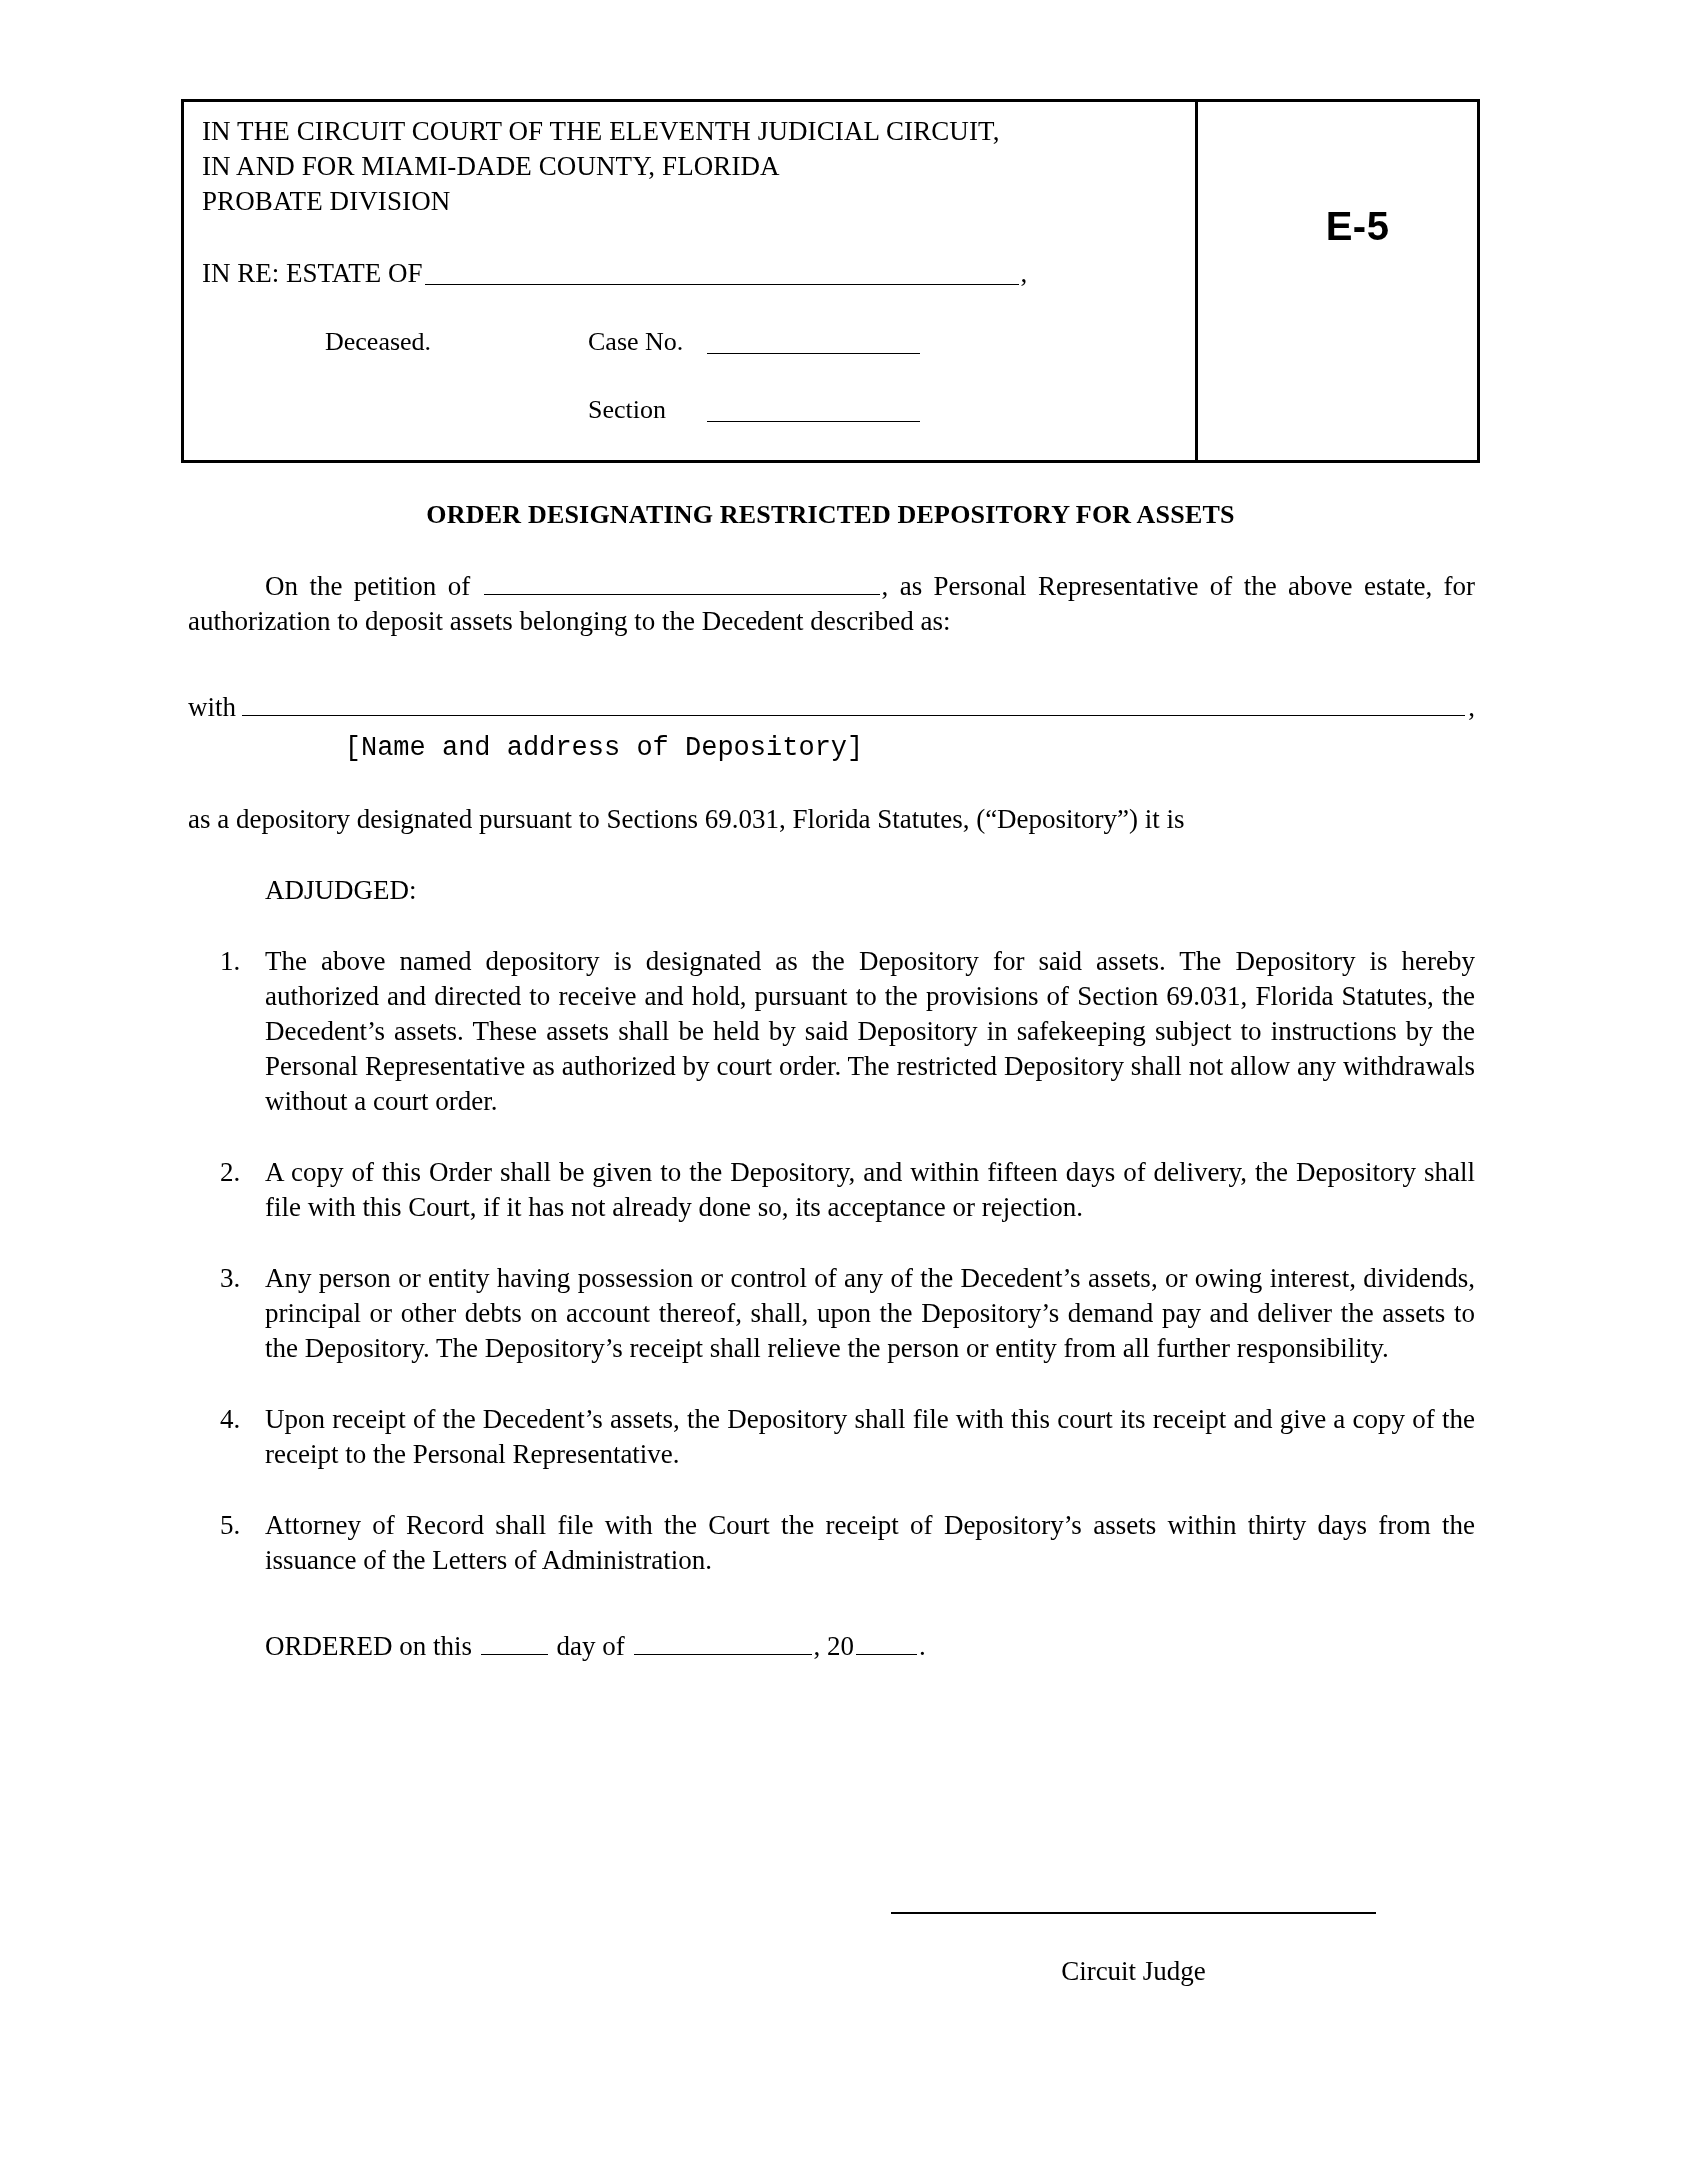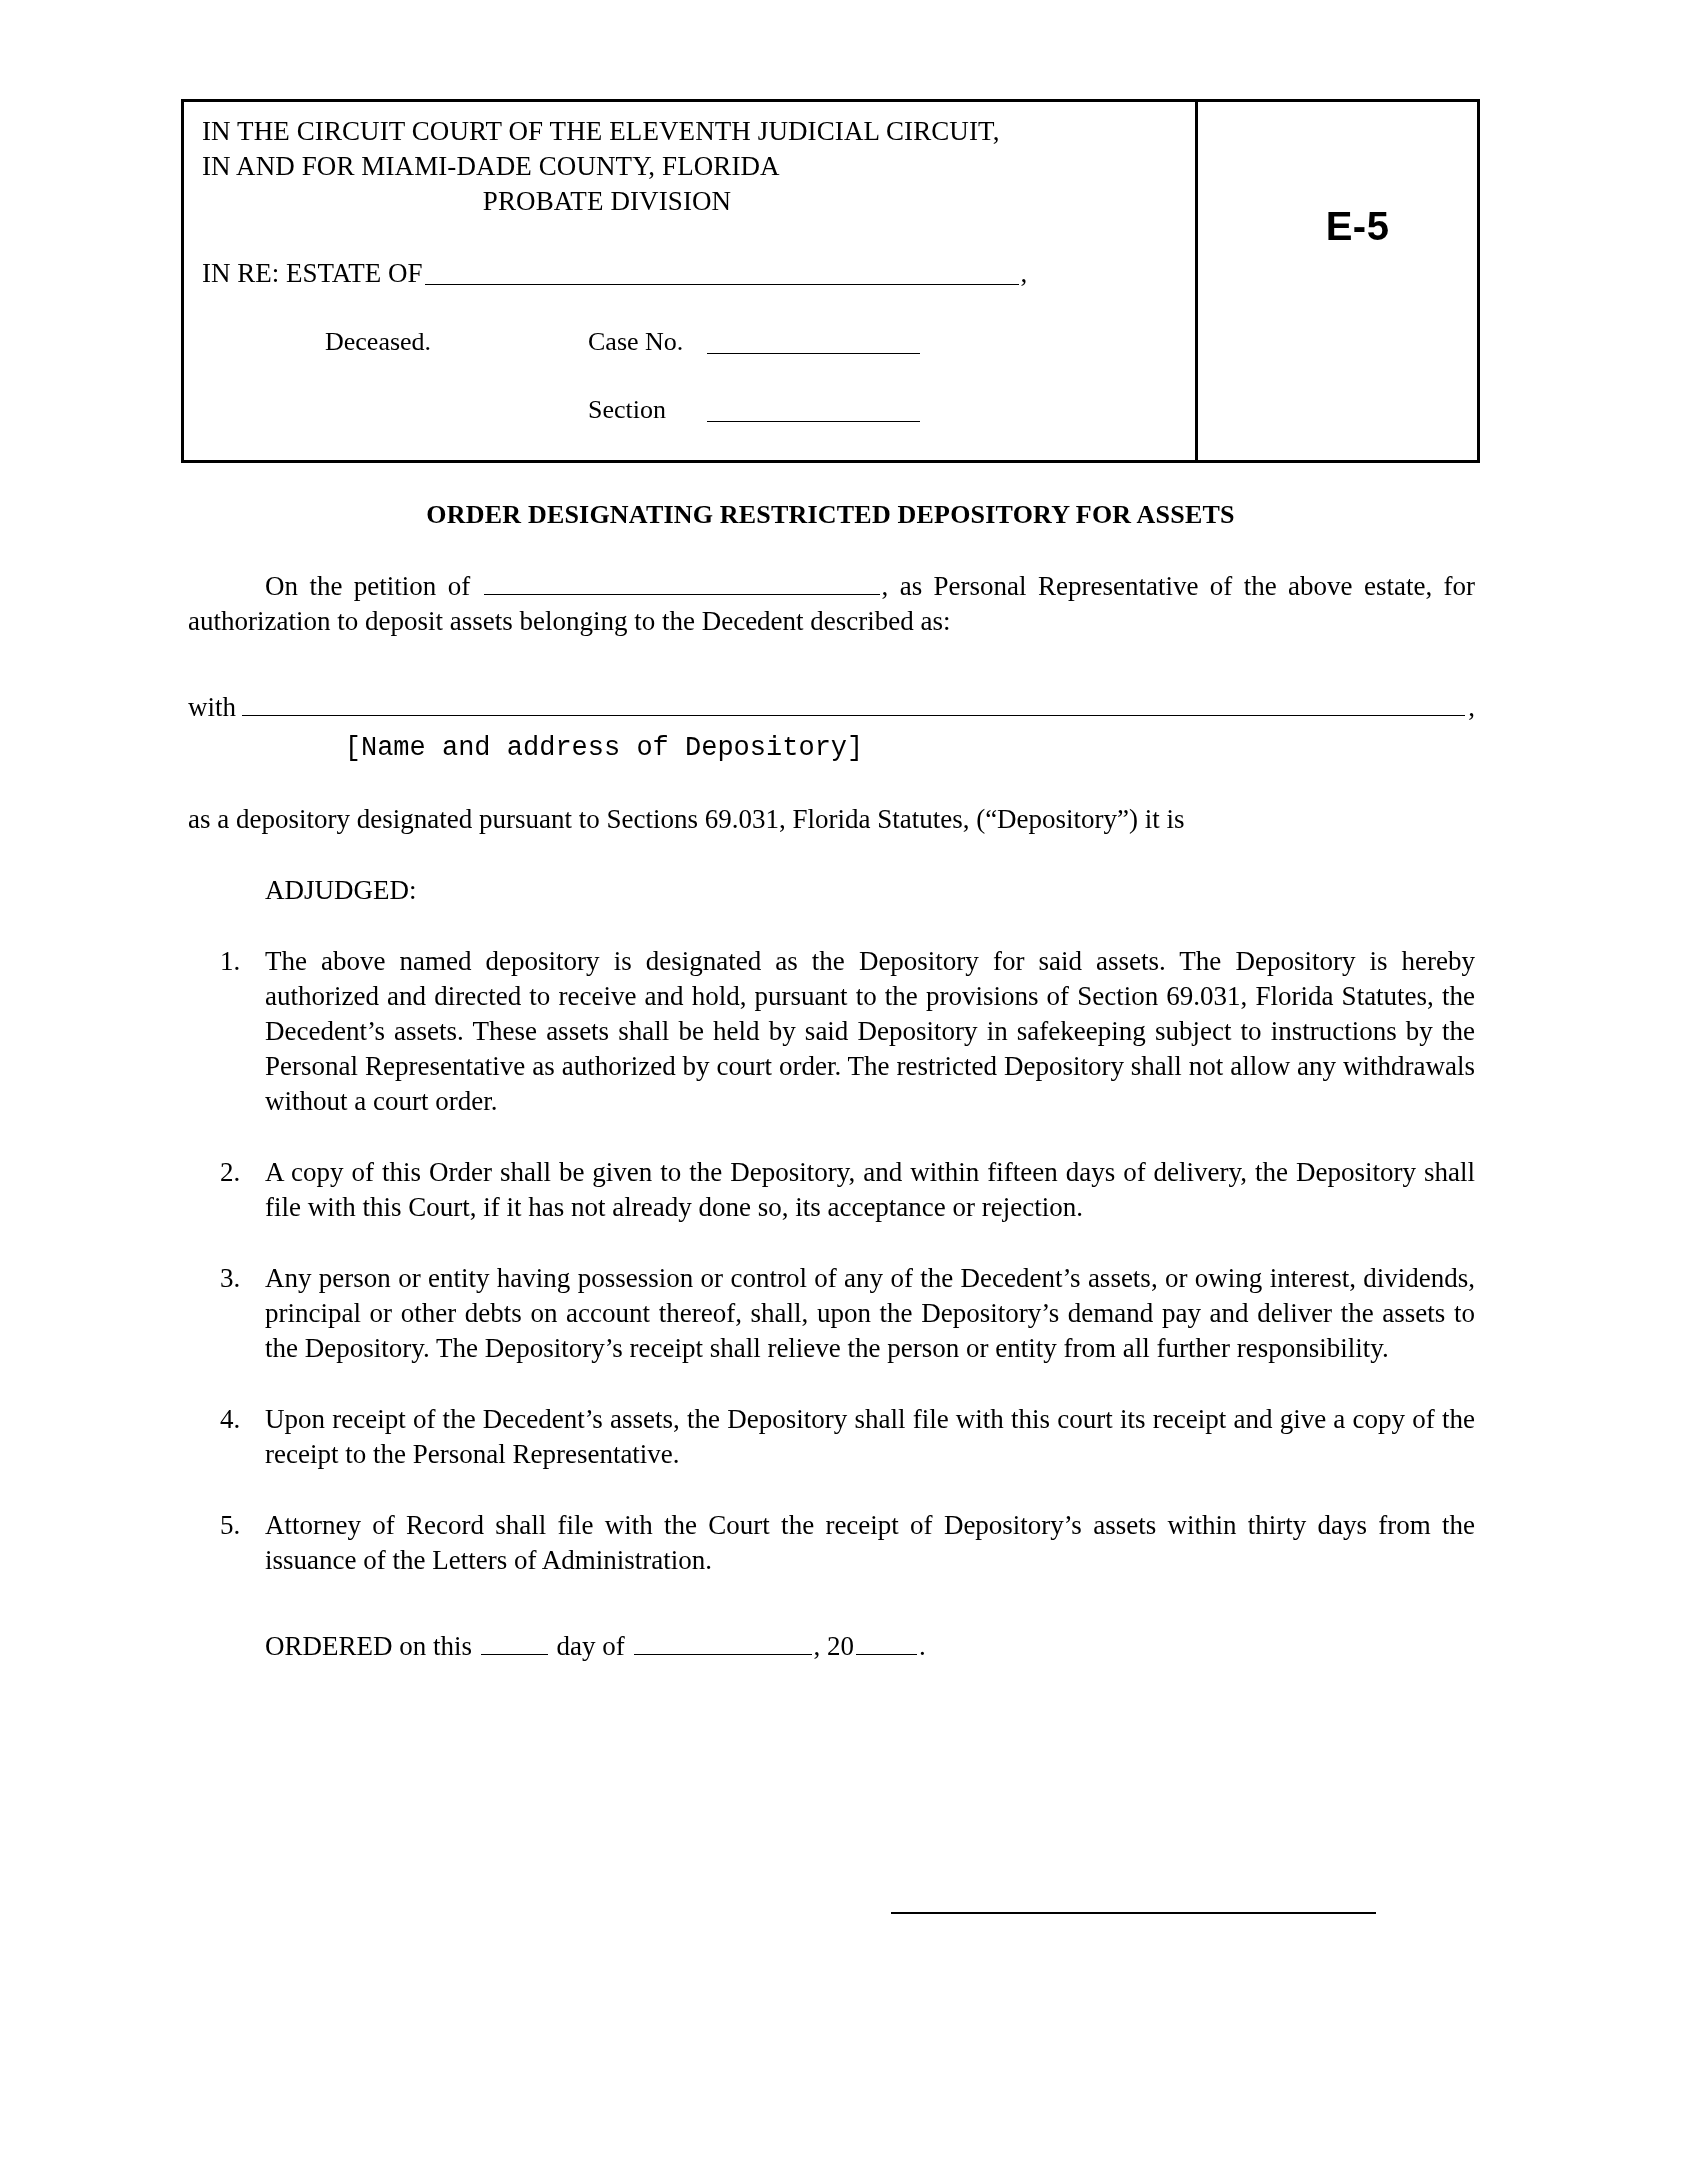--- a/index.html
+++ b/index.html
@@ -54,21 +54,20 @@
     justify-content: center;
   }
 
   .court-line {
     font-size: 27px;
     line-height: 35px;
     letter-spacing: 0.1px;
     white-space: nowrap;
   }
   .court-line.center {
-    text-align: center;
     padding-right: 183px;
   }
 
   .inre-row {
     margin-top: 38px;
     font-size: 27px;
     line-height: 32px;
     display: flex;
     align-items: center;
     white-space: nowrap;
@@ -323,16 +322,17 @@
     <div class="ordered-row">
       <span>ORDERED on  this</span>
       <span class="fill-line u-short"></span>
       <span>day of</span>
       <span class="fill-line u-mid"></span><span>, 20</span><span class="fill-line u-tiny"></span><span>.</span>
     </div>
   </div>
 
   <div class="sign-block">
     <div class="sign-line"></div>
+    <div class="sign-label">Circuit Judge</div>
   </div>
 
 </div>
 
 
 </body></html>

